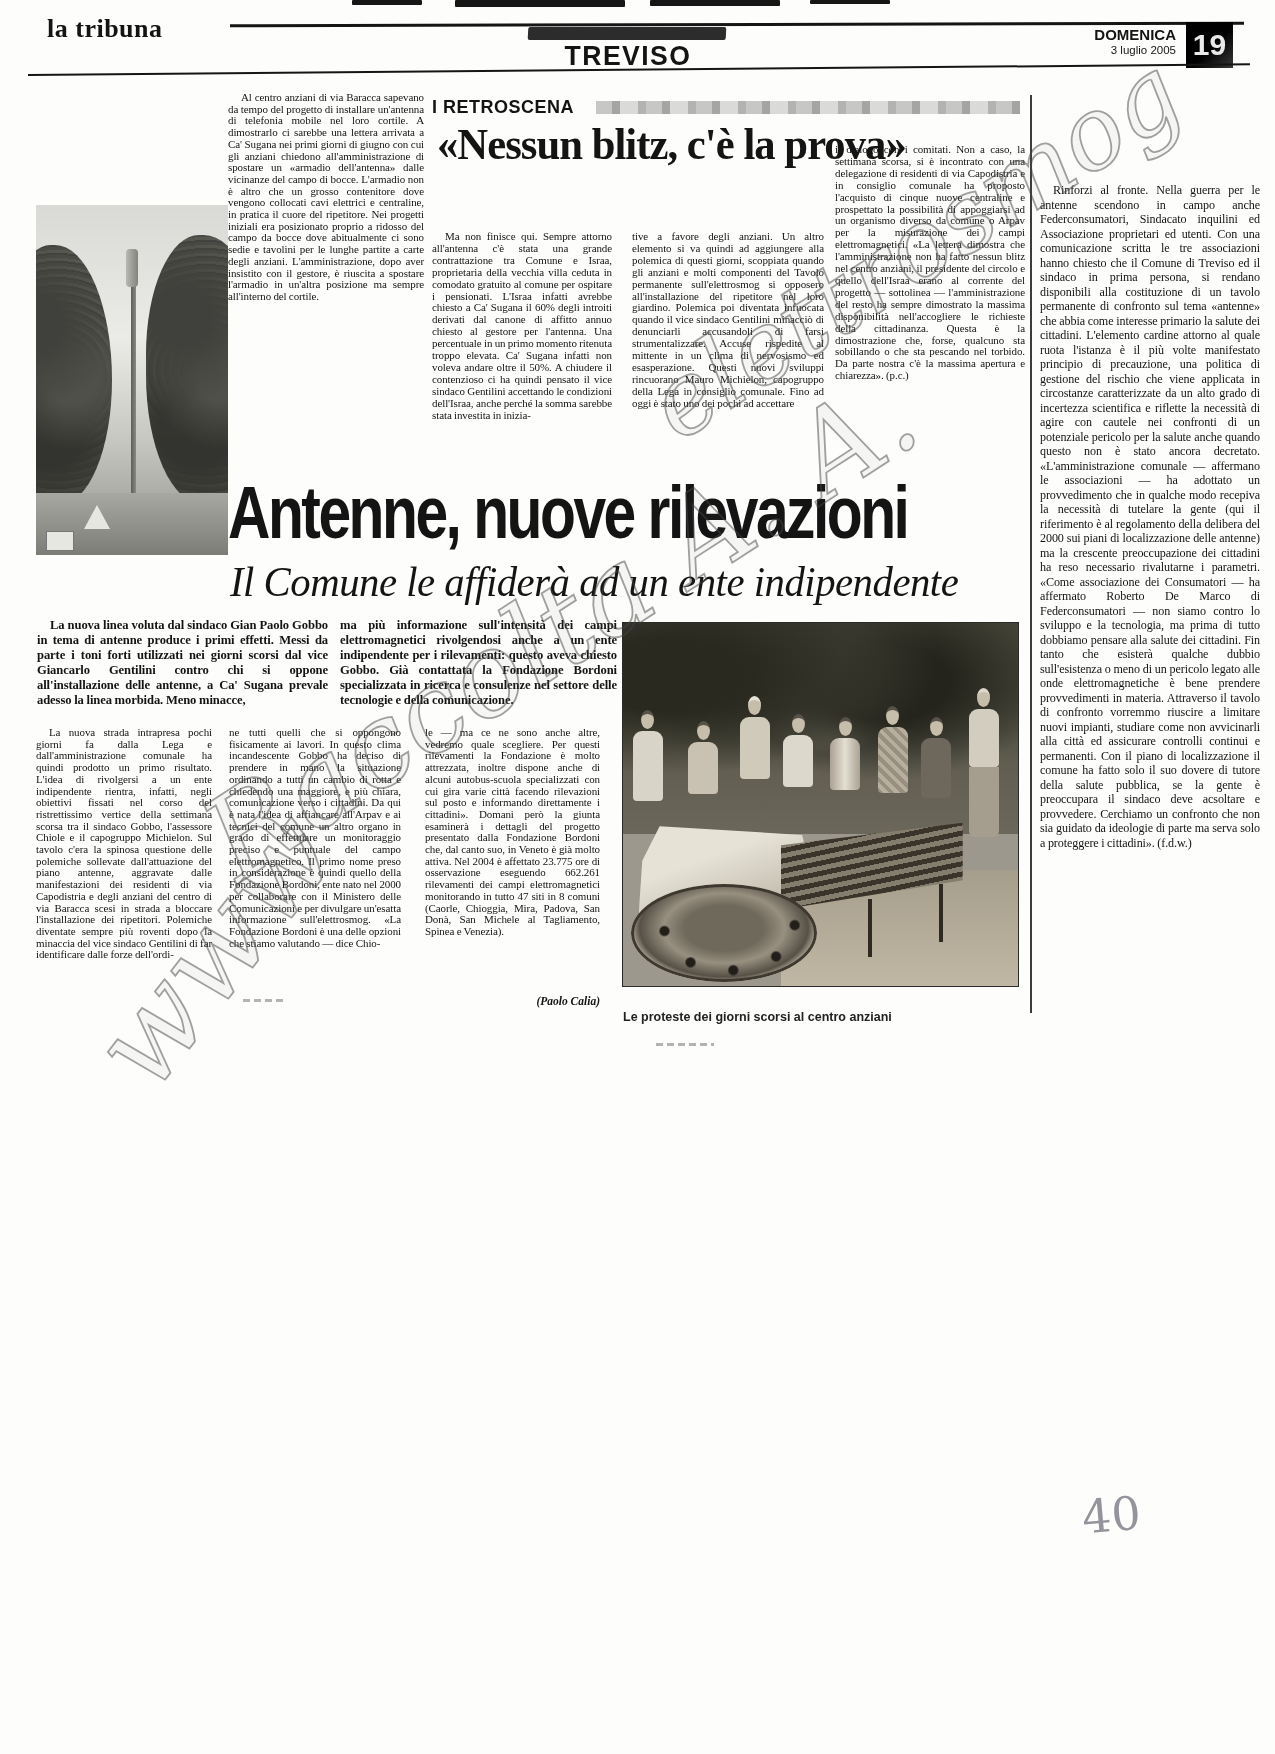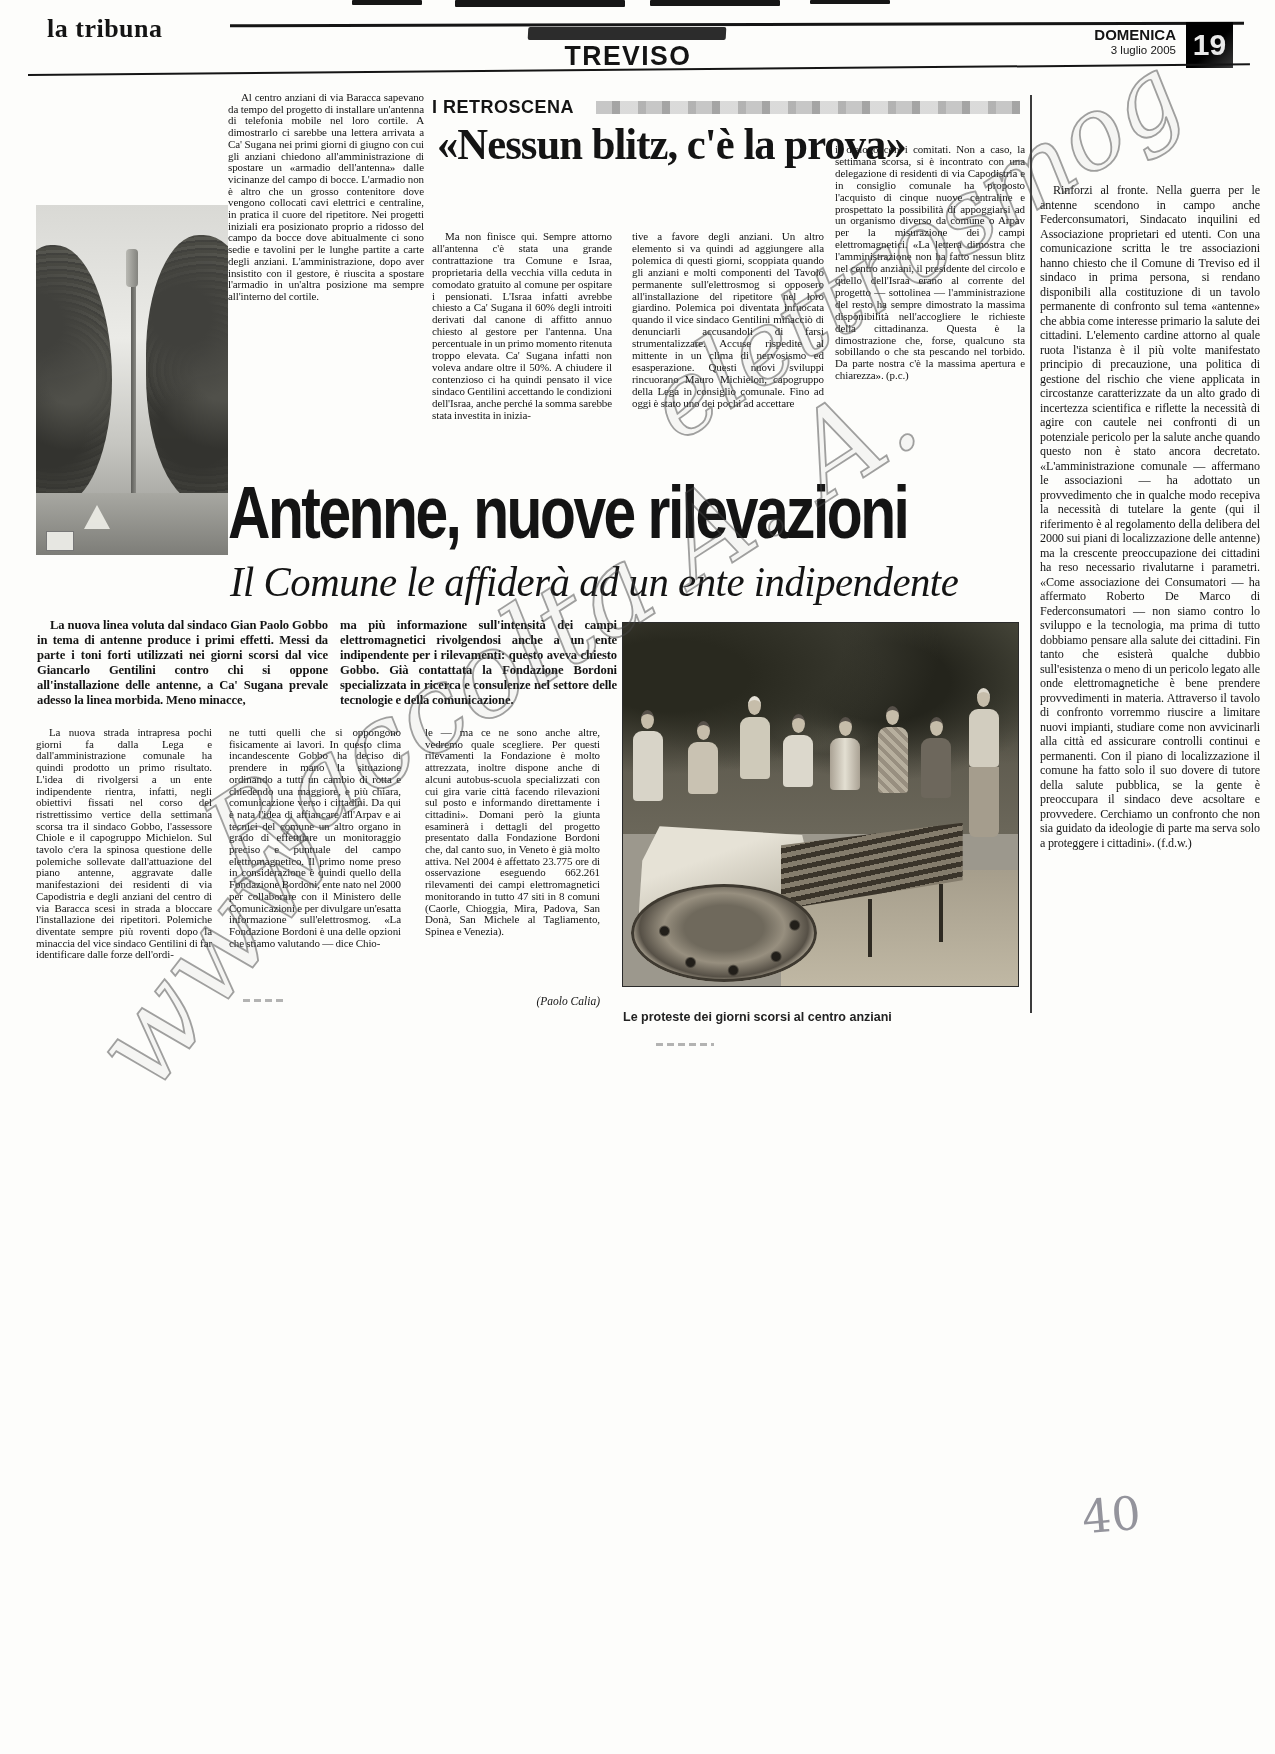--- a/index.html
+++ b/index.html
@@ -38,21 +38,21 @@
               transform:scaleX(0.97);transform-origin:left top;white-space:nowrap;}
   
   .vrule{left:1030px;top:95px;width:2px;height:918px;background:#3c3c3c;}
   .right-head{left:1038px;top:104px;width:218px;text-align:center;font-size:33px;font-weight:bold;line-height:37px;}
   
   .kicker{left:231px;top:449px;font-size:19.5px;white-space:nowrap;letter-spacing:-0.2px;}
   .main-head{left:228px;top:470px;font-size:70px;font-weight:bold;letter-spacing:-3px;white-space:nowrap;
              transform:scale(0.84,1.06);transform-origin:left top;}
   .deck{left:230px;top:558px;font-size:42px;font-style:italic;white-space:nowrap;letter-spacing:-0.5px;
         transform:scaleX(0.97);transform-origin:left top;}
-  .byline{left:425px;top:995px;width:175px;text-align:right;font-size:11.5px;font-weight:normal;font-style:italic;}
+  .byline{left:425px;top:995px;width:175px;text-align:right;font-size:11.5px;font-weight:bold;font-style:italic;}
   .caption{left:623px;top:1010px;width:390px;font-size:12.5px;font-weight:bold;
            font-family:"Liberation Sans","DejaVu Sans",sans-serif;color:#222;}
   
   .war-photo{left:36px;top:205px;width:192px;height:350px;overflow:hidden;
              background:linear-gradient(180deg,#d9d9d5 0%,#ebebe7 38%,#c6c6c1 68%,#8f8f8a 100%);}
   .tree{position:absolute;background:
       radial-gradient(circle at 30% 30%,#3a3a36 0 14%,transparent 42%),
       radial-gradient(circle at 64% 52%,#4b4b45 0 16%,transparent 46%),
       radial-gradient(circle at 42% 72%,#2e2e2a 0 18%,transparent 50%),
       repeating-radial-gradient(circle at 50% 50%,#3c3c38 0 2px,#55554e 2px 5px,#46463f 5px 8px);

